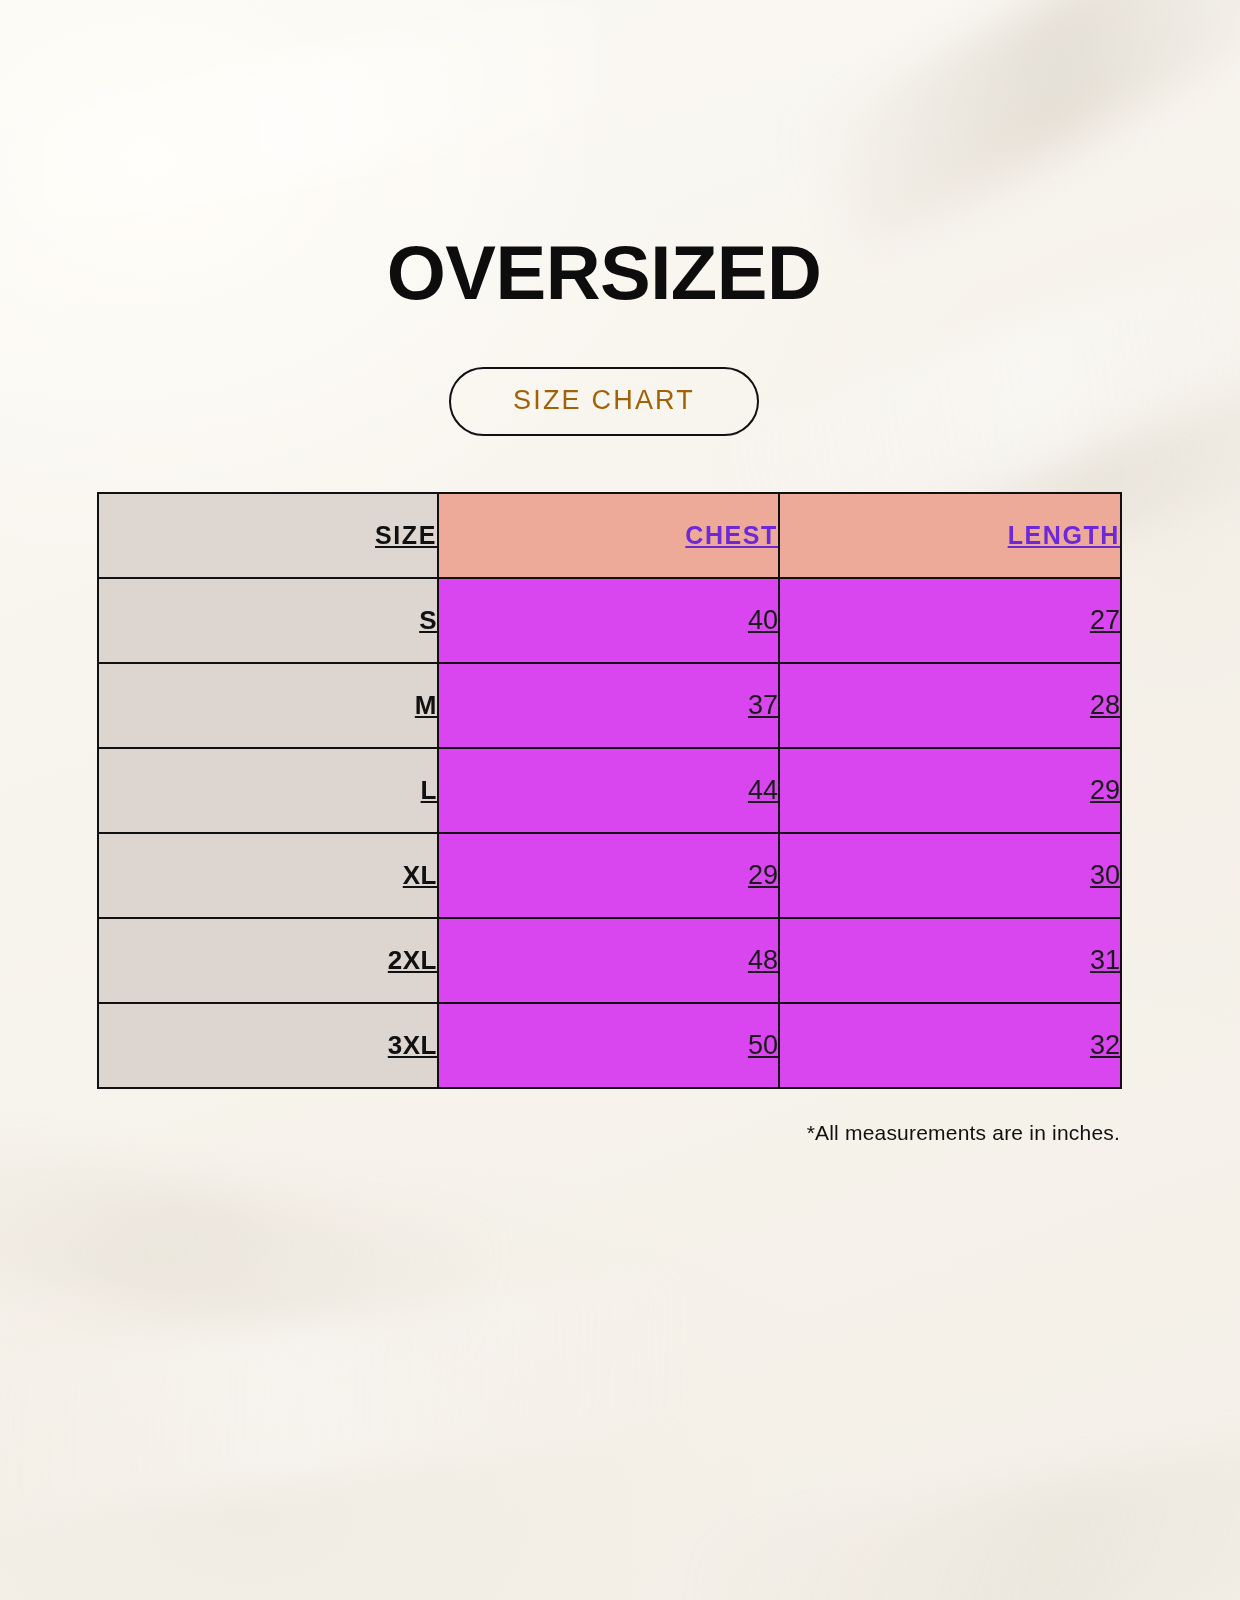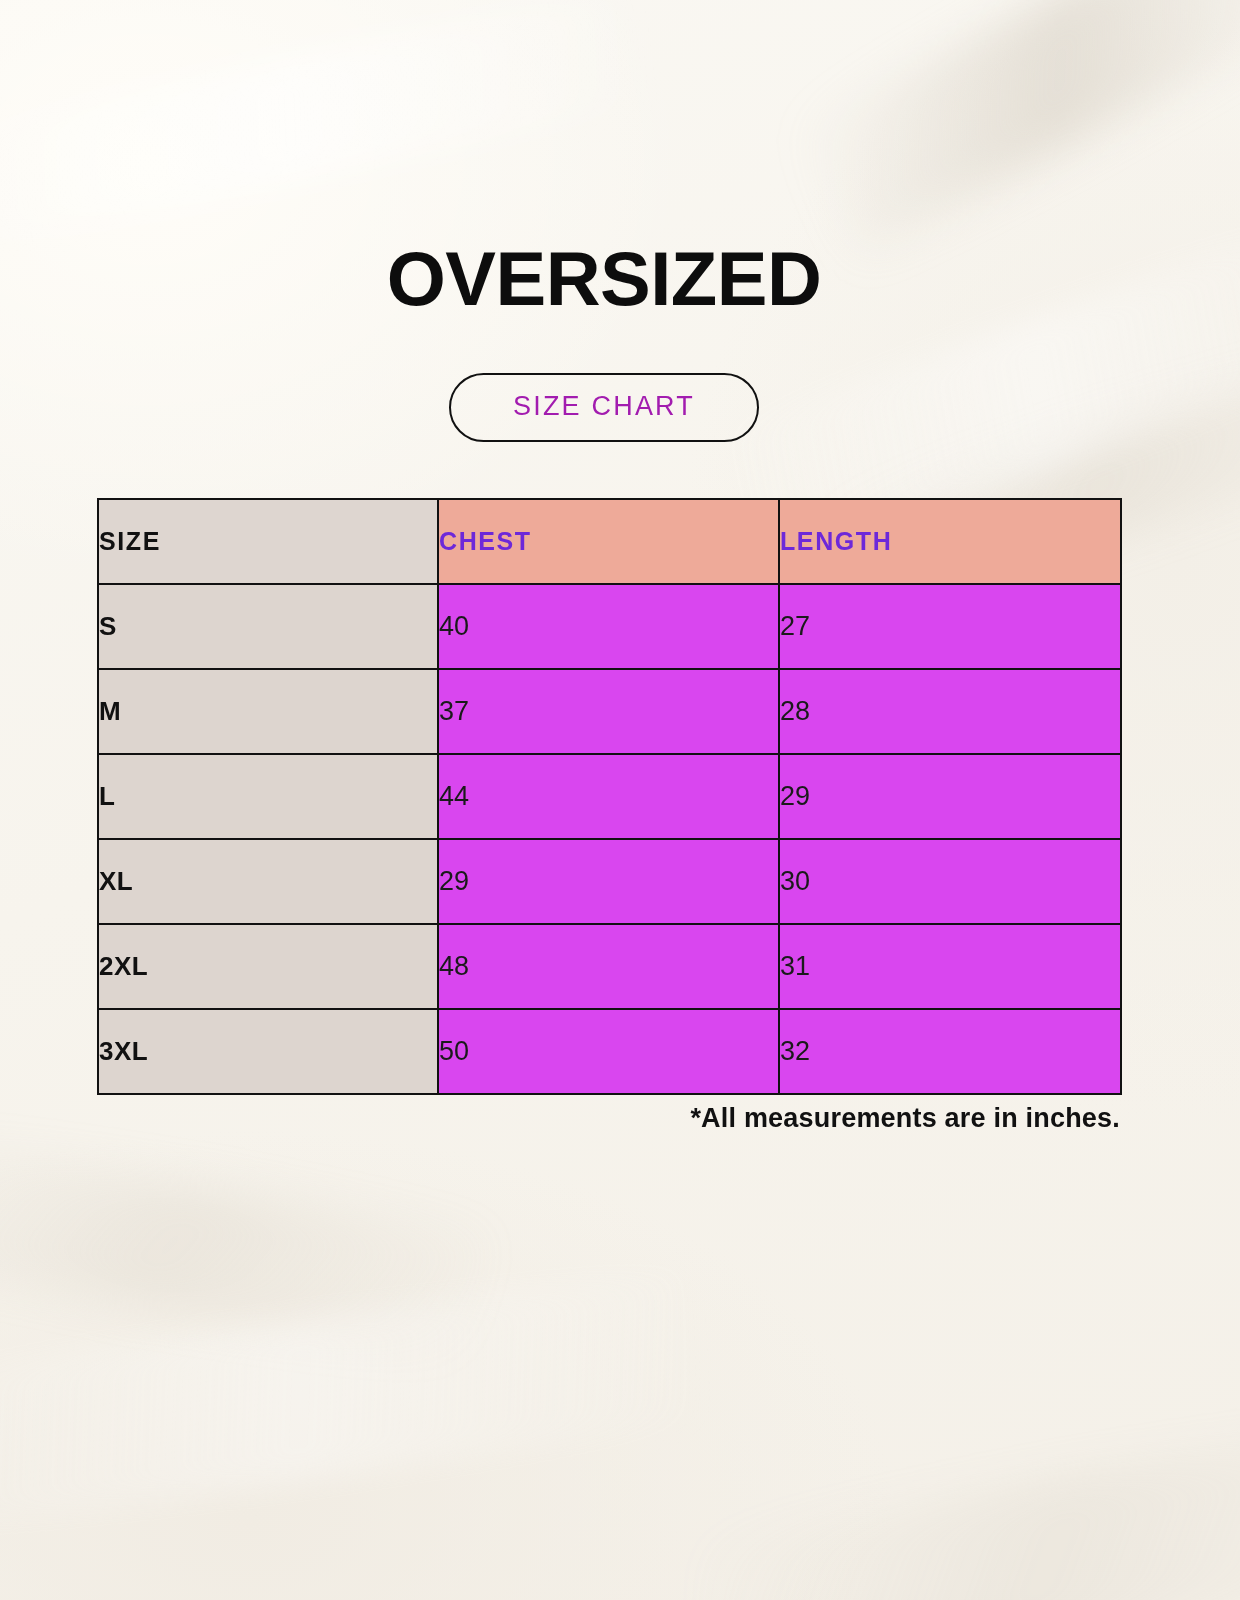--- a/index.html
+++ b/index.html
@@ -44,21 +44,21 @@
   }
   .shadow-a { right: -80px; top: 0px; width: 520px; height: 140px; transform: rotate(-28deg); }
   .shadow-b { right: -140px; top: 430px; width: 560px; height: 110px; transform: rotate(-18deg); opacity: .55; }
   .shadow-c { left: -140px; top: 1180px; width: 620px; height: 130px; transform: rotate(10deg); opacity: .5; }
   .shadow-d { right: -160px; bottom: -40px; width: 700px; height: 160px; transform: rotate(-10deg); opacity: .45; }
 
   .page {
     position: relative;
     width: 1208px;
     height: 1600px;
-    padding: 16px 97px;
+    padding: 10px 97px;
   }
 
   .title {
     margin: 0;
     padding-top: 228px;
     text-align: center;
     font-size: 76px;
     line-height: 0.93;
     font-weight: 700;
     letter-spacing: -0.5px;
@@ -72,21 +72,21 @@
     justify-content: center;
     margin-top: 58px;
   }
   .pill {
     border: 2.5px solid #111111;
     border-radius: 999px;
     padding: 18px 62px 20px;
     font-size: 27px;
     font-weight: 500;
     letter-spacing: 2.2px;
-    color: #a21caf;
+    color: #a16207;
     background: transparent;
     text-transform: uppercase;
     line-height: 1;
   }
 
   .table-wrap {
     margin-top: 56px;
   }
   table.size-table {
     width: 1023px;
@@ -94,23 +94,24 @@
     table-layout: fixed;
     border: 2.5px solid #111111;
   }
   table.size-table col.c-size { width: 340px; }
   table.size-table col.c-chest { width: 341px; }
   table.size-table col.c-length { width: 342px; }
 
   table.size-table th,
   table.size-table td {
     border: 2.5px solid #111111;
-    text-align: left;
+    text-align: right;
     height: 85px;
     padding: 0;
+    text-decoration: underline;
   }
   th.h-size {
     background: #ded6d0;
     font-size: 25px;
     font-weight: 700;
     letter-spacing: 1.6px;
     color: #111111;
   }
   th.h-measure {
     background: #eeaa99;
@@ -129,23 +130,23 @@
   td.val-cell {
     background: #d946ef;
     font-size: 27px;
     font-weight: 400;
     color: #1a1a1a;
   }
 
   .footnote {
     width: 1023px;
     text-align: right;
-    margin-top: 8px;
-    font-size: 27px;
-    font-weight: 700;
+    margin-top: 32px;
+    font-size: 21px;
+    font-weight: 400;
     color: #111111;
     letter-spacing: 0.2px;
   }
 </style>
 </head>
 <body>
 
 <div class="bg-wash"></div>
 <div class="bg-shadow shadow-a"></div>
 <div class="bg-shadow shadow-b"></div>

